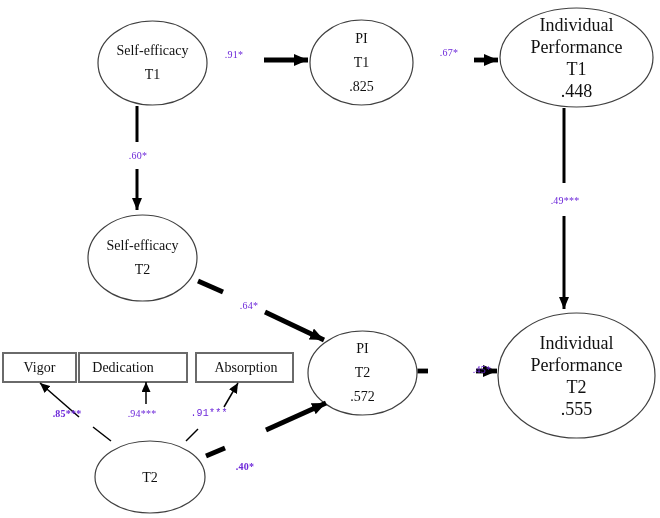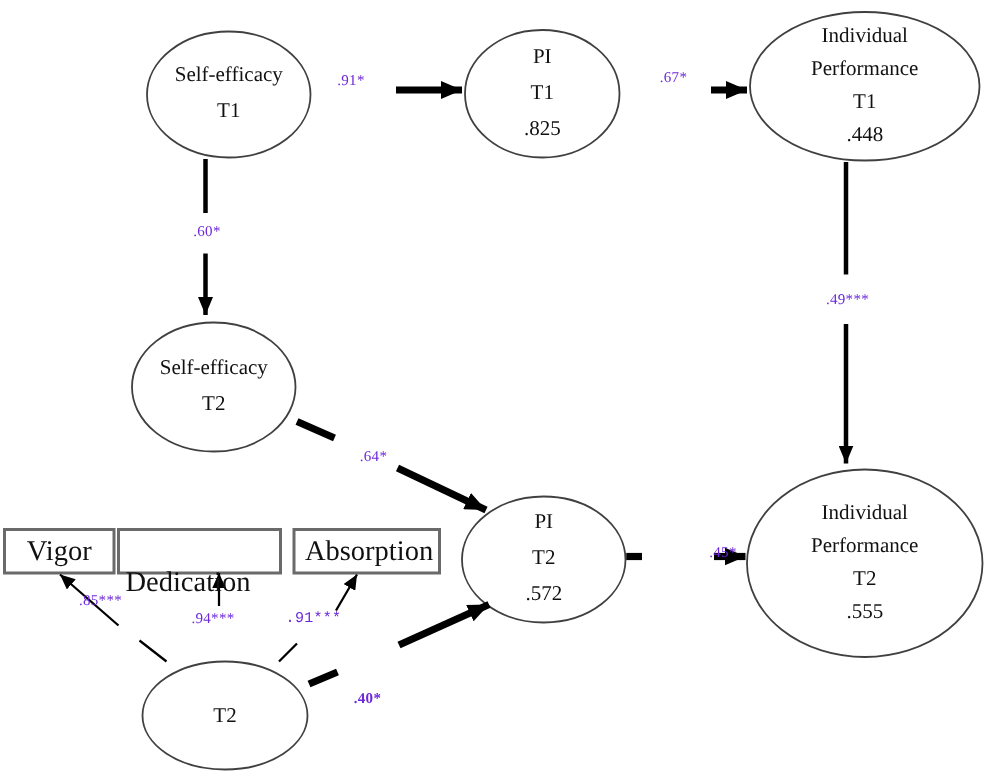--- a/index.html
+++ b/index.html
@@ -6,23 +6,23 @@
   .stage {
     position:relative; width:660px; height:518px; background:#ffffff;
     font-family:"Liberation Serif", serif; color:#111111; overflow:hidden;
   }
   .stage svg { position:absolute; left:0; top:0; }
   .node {
     position:absolute; display:flex; flex-direction:column;
     align-items:center; justify-content:center; text-align:center;
     font-size:14px; line-height:24px; color:#111111;
   }
-  .node.lh22 { line-height:22px; font-size:14px; }
+  .node.lh22 { line-height:22px; font-size:18px; }
   .node.lh25 { line-height:25px; }
-  .node.boxtext { line-height:14px; font-size:19px; }
+  .node.boxtext { line-height:14px; font-size:14px; }
   .coef {
     position:absolute; transform:translate(-50%,-50%);
     font-size:10px; white-space:nowrap; letter-spacing:0.2px; color:#6d28d9;
   }
 </style>
 </head>
 <body>
 
 <div class="stage">
 
@@ -108,31 +108,31 @@
     <div>.555</div>
   </div>
 
   <div class="node lh25" style="left:95px;top:441px;width:110px;height:72px;">
     <div>T2</div>
   </div>
 
   <div class="node boxtext" style="left:3px;top:353px;width:73px;height:29px;">
     <div>Vigor</div>
   </div>
-  <div class="node boxtext" style="left:79px;top:374px;width:88px;height:29px;align-items:flex-end;">
+  <div class="node boxtext" style="left:79px;top:353px;width:88px;height:29px;">
     <div>Dedication</div>
   </div>
   <div class="node boxtext" style="left:196px;top:353px;width:100px;height:29px;align-items:center;">
     <div>Absorption</div>
   </div>
 
   <div class="coef" style="left:234px;top:54px;">.91*</div>
   <div class="coef" style="left:449px;top:52px;">.67*</div>
   <div class="coef" style="left:138px;top:155px;">.60*</div>
   <div class="coef" style="left:565px;top:200px;">.49***</div>
   <div class="coef" style="left:249px;top:305px;text-align:right;">.64*</div>
   <div class="coef" style="left:454px;top:369px;margin-left:28px;">.45*</div>
   <div class="coef" style="left:245px;top:466px;font-weight:bold;">.40*</div>
-  <div class="coef" style="left:67px;top:401px;">.85***</div>
+  <div class="coef" style="left:67px;top:413px;font-weight:bold;">.85***</div>
   <div class="coef" style="left:142px;top:413px;">.94***</div>
   <div class="coef" style="left:209px;top:413px;font-family:Liberation Mono, monospace;">.91***</div>
 
 </div>
 
 </body></html>

